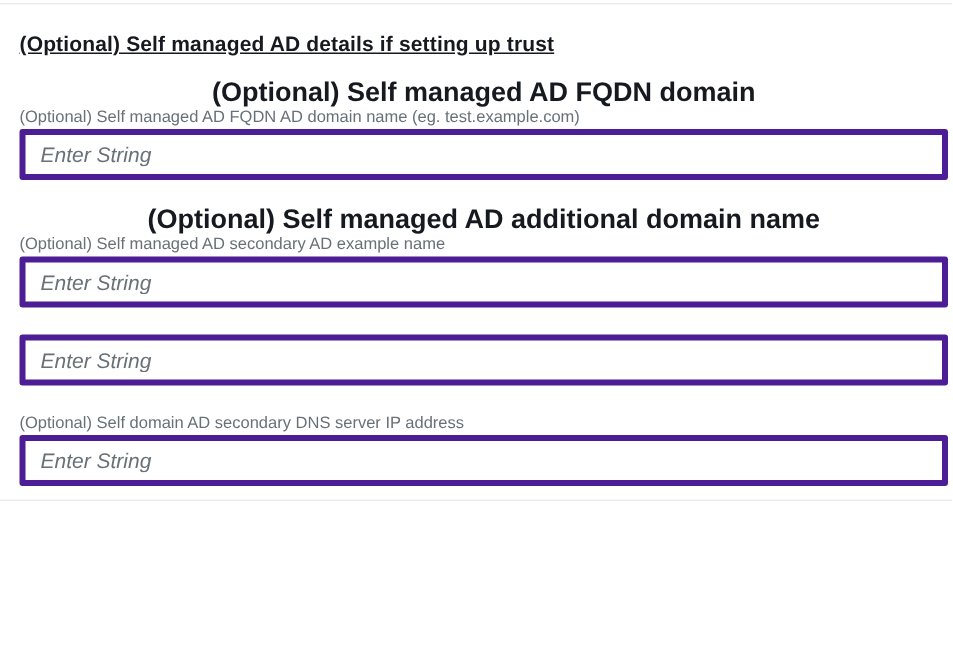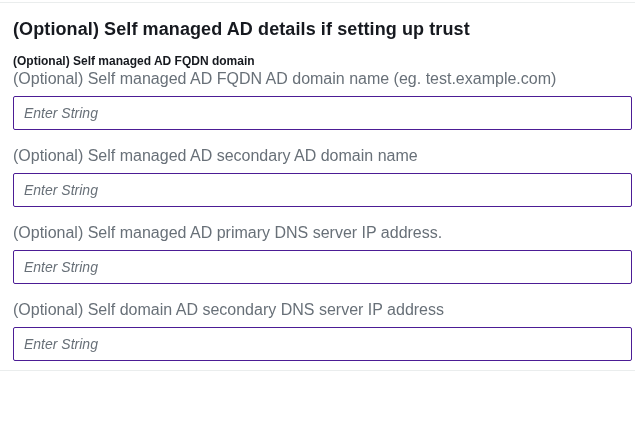--- a/index.html
+++ b/index.html
@@ -21,49 +21,50 @@
     margin: 0;
   }
   .divider.top { margin-top: 2px; }
   .divider.bottom { margin-top: 9px; }
   .content {
     padding-left: 13px;
     padding-right: 3px;
   }
   .section-title {
     margin: 15px 0 0 0;
-    font-size: 18px;
+    font-size: 14px;
     line-height: 22px;
     font-weight: 700;
     color: #16191f;
     letter-spacing: 0.1px;
+    text-decoration: underline;
   }
   .field { margin-top: 13px; }
   .field + .field { margin-top: 18px; }
   .field-label {
     display: block;
-    font-size: 12px;
+    font-size: 18px;
     line-height: 17px;
     font-weight: 700;
     color: #16191f;
+    text-align: center;
   }
   .field-description {
     margin-top: 1px;
-    font-size: 16px;
+    font-size: 11px;
     line-height: 15px;
     font-weight: 400;
     color: #687078;
   }
   .text-input {
     display: block;
     width: 100%;
     height: 34px;
-    margin-top: 10px;
     padding: 0 10px;
-    border: 1px solid #4c1d95;
+    border: 4px solid #4c1d95;
     border-radius: 2px;
     background: #ffffff;
     font-family: "Liberation Sans", sans-serif;
     font-size: 14px;
     color: #0369a1;
     outline: none;
   }
   .text-input::placeholder {
     font-style: italic;
     color: #687078;
@@ -79,26 +80,26 @@
   <div class="content">
     <h2 class="section-title">(Optional) Self managed AD details if setting up trust</h2>
 
     <div class="field">
       <label class="field-label">(Optional) Self managed AD FQDN domain</label>
       <div class="field-description">(Optional) Self managed AD FQDN AD domain name (eg. test.example.com)</div>
       <input type="text" class="text-input" placeholder="Enter String" style="">
     </div>
 
     <div class="field">
-      <div class="field-description">(Optional) Self managed AD secondary AD domain name</div>
+      <label class="field-label">(Optional) Self managed AD additional domain name</label>
+      <div class="field-description">(Optional) Self managed AD secondary AD example name</div>
       <input type="text" class="text-input" placeholder="Enter String" style="">
     </div>
 
     <div class="field">
-      <div class="field-description">(Optional) Self managed AD primary DNS server IP address.</div>
       <input type="text" class="text-input" placeholder="Enter String" style="">
     </div>
 
     <div class="field">
       <div class="field-description">(Optional) Self domain AD secondary DNS server IP address</div>
       <input type="text" class="text-input" placeholder="Enter String" style="">
     </div>
   </div>
 
   <hr class="divider bottom">

